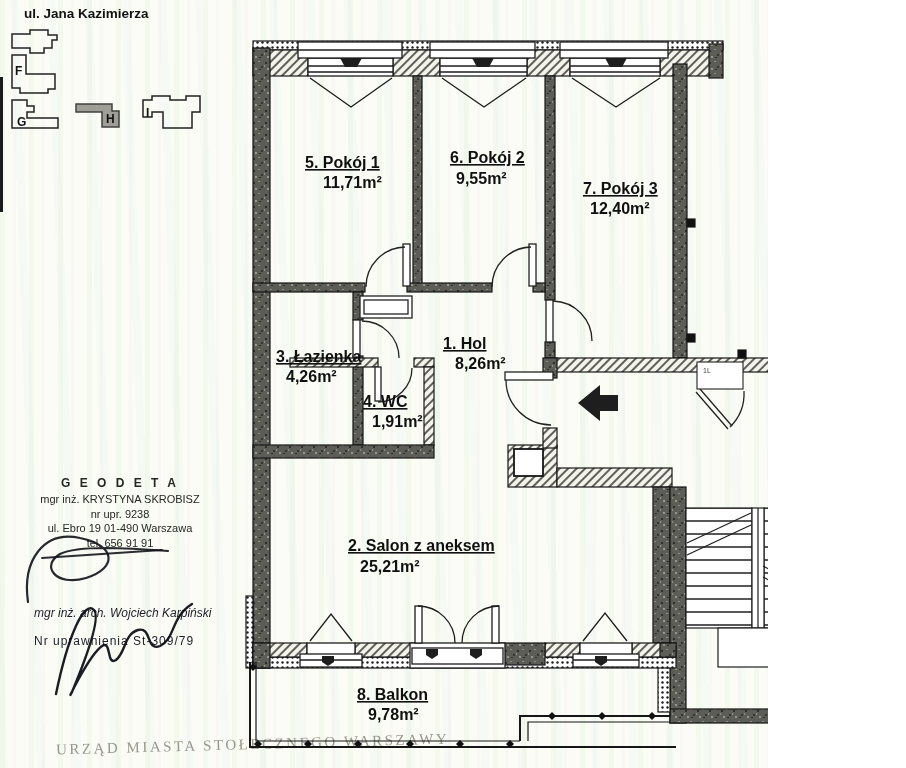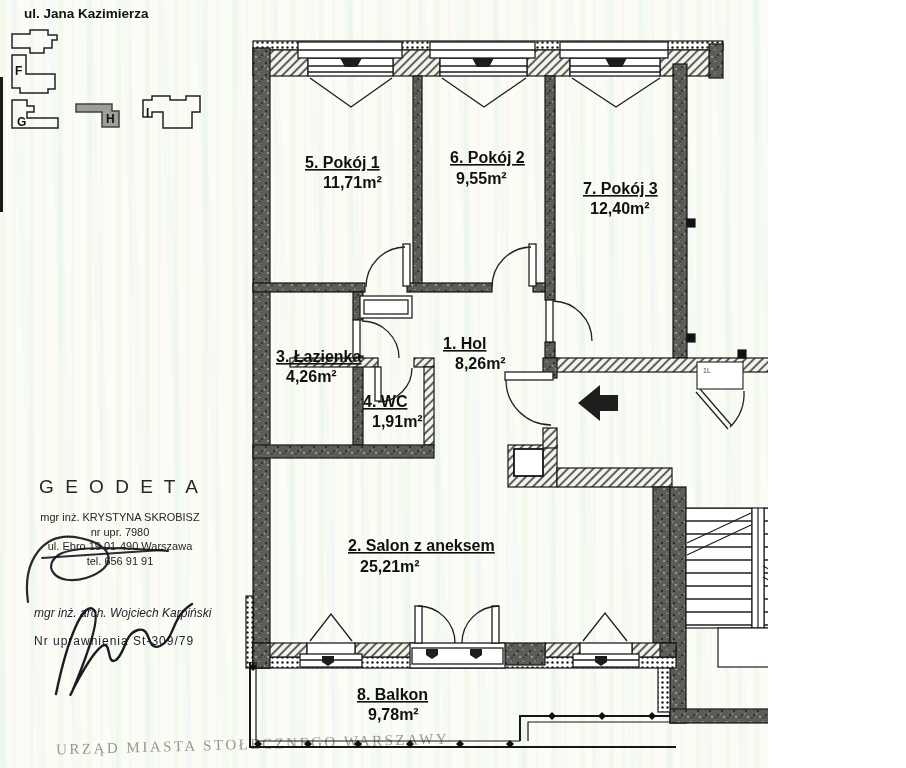--- a/index.html
+++ b/index.html
@@ -11,21 +11,21 @@
         rgba(255,255,255,0) 5px, rgba(255,255,255,0) 13px,
         rgba(214,160,210,0.05) 13px, rgba(214,160,210,0.05) 16px,
         rgba(255,255,255,0) 16px, rgba(255,255,255,0) 29px),
       repeating-linear-gradient(88deg, rgba(120,200,225,0.04) 0px, rgba(120,200,225,0.04) 8px,
         rgba(255,255,255,0) 8px, rgba(255,255,255,0) 37px);
     font-family:"Liberation Sans", sans-serif;
   }
   .plan-svg{position:absolute;left:0;top:0}
   .street{position:absolute;left:24px;top:6px;font-size:13.5px;font-weight:bold;color:#121212}
   .stamp-surveyor{position:absolute;left:14px;top:476px;width:212px;text-align:center;color:#262622}
-  .s-head{font-size:19px;font-weight:normal;letter-spacing:3px;margin-bottom:12px}
+  .s-head{font-size:12px;font-weight:bold;letter-spacing:3px;margin-bottom:2px}
   .s-line{font-size:11px;line-height:1.32}
   .stamp-architect{position:absolute;left:34px;top:606px;color:#1d1d28}
   .a-name{font-style:italic;font-size:12px}
   .a-lic{font-size:12px;margin-top:14px;letter-spacing:1px}
   .office{position:absolute;left:56px;top:736px;font-family:"Liberation Serif",serif;
     font-size:15px;color:#8e8c82;letter-spacing:2.5px;transform:rotate(-1.6deg);white-space:nowrap;opacity:.9}
   .rt{font:bold 16px "Liberation Sans",sans-serif;fill:#101010}
   .rt-u{text-decoration:underline}
   .bl{font:bold 12px "Liberation Sans",sans-serif;fill:#111}
   .tiny{font:7px "Liberation Sans",sans-serif;fill:#444}
@@ -34,21 +34,21 @@
 </head>
 <body>
 
 <div class="page">
 
   <div class="street">ul. Jana Kazimierza</div>
 
   <div class="stamp-surveyor">
     <div class="s-head">G E O D E T A</div>
     <div class="s-line">mgr inż. KRYSTYNA SKROBISZ</div>
-    <div class="s-line">nr upr. 7980</div>
+    <div class="s-line">nr upr. 9238</div>
     <div class="s-line">ul. Ebro 19  01-490 Warszawa</div>
     <div class="s-line">tel. 656 91 91</div>
   </div>
 
   <div class="stamp-architect">
     <div class="a-name">mgr inż. arch. Wojciech Karpiński</div>
     <div class="a-lic">Nr uprawnienia  St-309/79</div>
   </div>
 
   <div class="office">URZĄD MIASTA STOŁECZNEGO WARSZAWY</div>

